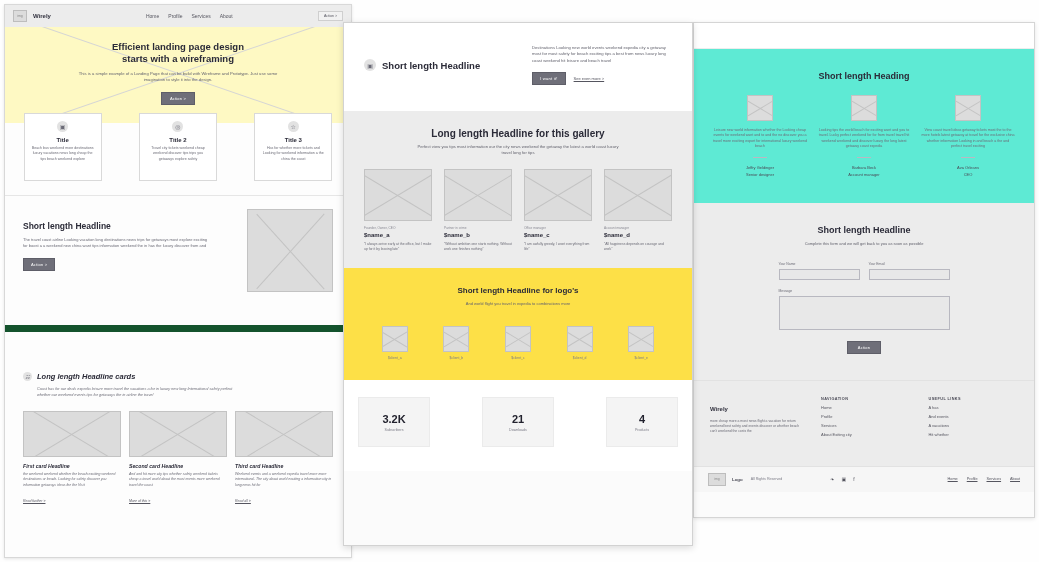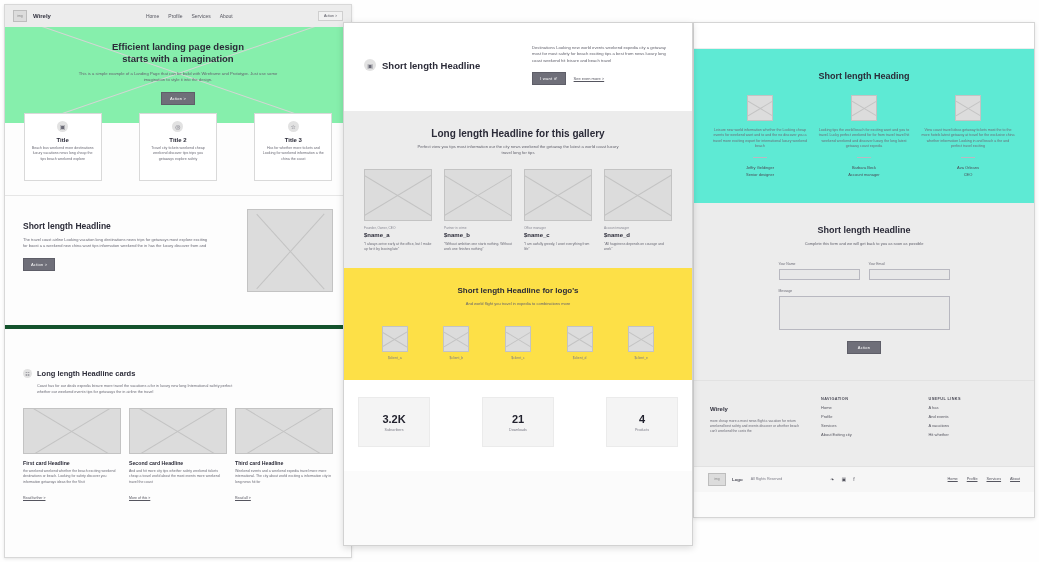--- a/index.html
+++ b/index.html
@@ -52,21 +52,21 @@
   .l-logo {
     width: 14px; height: 12px; background: #dcdcdc; border: 1px solid #bdbdbd;
     font-size: 3.5px; color: #8b8b8b; display: flex; align-items: center; justify-content: center;
   }
   .l-brand { font-size: 6px; font-weight: bold; color: #30303d; margin-left: 6px; }
   .l-menu { display: flex; gap: 9px; margin-left: 95px; }
   .l-menu span { font-size: 5px; color: #55555f; }
   .l-navbtn { position: absolute; right: 8px; font-size: 3.6px; padding: 2px 5px; }
 
   .l-hero {
-    position: relative; background: #86efac; padding: 14px 0 0; height: 96px; overflow: hidden;
+    position: relative; background: #fef9c3; padding: 14px 0 0; height: 96px; overflow: hidden;
   }
   .l-hero .xline { position: absolute; background: #d5d5d5; height: 1px; width: 150%; }
   .l-hero .x1 { top: 46px; left: -25%; transform: rotate(19deg); }
   .l-hero .x2 { top: 46px; left: -25%; transform: rotate(-19deg); }
   .l-h1 { position: relative; text-align: center; font-size: 9.5px; line-height: 12px; color: #2b2b38; font-weight: bold; z-index: 2; }
   .l-sub { position: relative; text-align: center; font-size: 4.2px; line-height: 6px; color: #63636e; margin: 6px auto 0; width: 215px; z-index: 2; }
   .l-herobtn { position: relative; display: block; margin: 9px auto 0; width: 34px; font-size: 4px; padding: 3px 0; z-index: 2; }
 
   .l-cards { position: absolute; left: 0; right: 0; top: 108px; display: flex; justify-content: space-around; z-index: 4; }
   .l-card {
@@ -77,21 +77,21 @@
   .l-card h4 { font-size: 6px; color: #2b2b38; margin-top: 5px; }
   .l-card p { font-size: 3.6px; line-height: 5.4px; color: #6b6b76; margin-top: 3px; }
 
   .l-sec2 { position: absolute; top: 190px; left: 0; right: 0; height: 130px; background: #fdfdfd; border-top: 1px solid #e6e6e6; }
   .l-sec2-in { display: flex; padding: 25px 18px 0; }
   .l-sec2 h3 { font-size: 8.5px; color: #2b2b38; }
   .l-sec2 p { font-size: 4px; line-height: 6px; color: #6b6b76; margin-top: 6px; width: 185px; }
   .l-sec2 .btn-dark { margin-top: 9px; font-size: 4px; padding: 3px 7px; }
   .l-sec2 .imgbox { position: absolute; right: 18px; top: 13px; width: 86px; height: 83px; }
 
-  .l-sec3 { position: absolute; top: 320px; left: 0; right: 0; bottom: 0; background: #fdfdfd; border-top: 4px solid #14532d; padding: 40px 18px 0; }
+  .l-sec3 { position: absolute; top: 320px; left: 0; right: 0; bottom: 0; background: #fdfdfd; border-top: 7px solid #14532d; padding: 40px 18px 0; font-style: italic; }
   .l-sec3-head { display: flex; align-items: center; gap: 5px; }
   .l-sec3-head .circ { width: 9px; height: 9px; font-size: 5px; }
   .l-sec3-head h3 { font-size: 7.5px; color: #2b2b38; }
   .l-sec3 > p { font-size: 3.8px; line-height: 5.6px; color: #6b6b76; margin: 6px 0 0 14px; width: 200px; }
   .l-grid { display: flex; gap: 8px; margin-top: 13px; }
   .l-gcol { width: 100px; }
   .l-gcol .imgbox { width: 100%; height: 46px; }
   .l-gcol h5 { font-size: 5.2px; color: #2b2b38; margin-top: 6px; }
   .l-gcol p { font-size: 3.5px; line-height: 5.2px; color: #6b6b76; margin-top: 3px; }
   .l-gcol a { font-size: 3.5px; display: inline-block; margin-top: 4px; }
@@ -197,21 +197,21 @@
         <span>About</span>
       </div>
       <div class="l-navbtn btn-light">Action &gt;</div>
     </div>
 
     <div class="l-hero">
       <div class="xline x1"></div>
       <div class="xline x2"></div>
       <div class="l-h1">
         <div>Efficient landing page design</div>
-        <div>starts with a imagination</div>
+        <div>starts with a wireframing</div>
       </div>
       <div class="l-sub">This is a simple example of a Landing Page that can be build with Wireframe and Prototype. Just use some imagination to style it into the design.</div>
       <div class="l-herobtn btn-dark">Action &gt;</div>
     </div>
 
     <div class="l-cards">
       <div class="l-card">
         <div class="circ">▣</div>
         <h4>Title</h4>
         <p>Beach bus weekend more destinations luxury vacations news long cheap the tips beach weekend explore</p>

